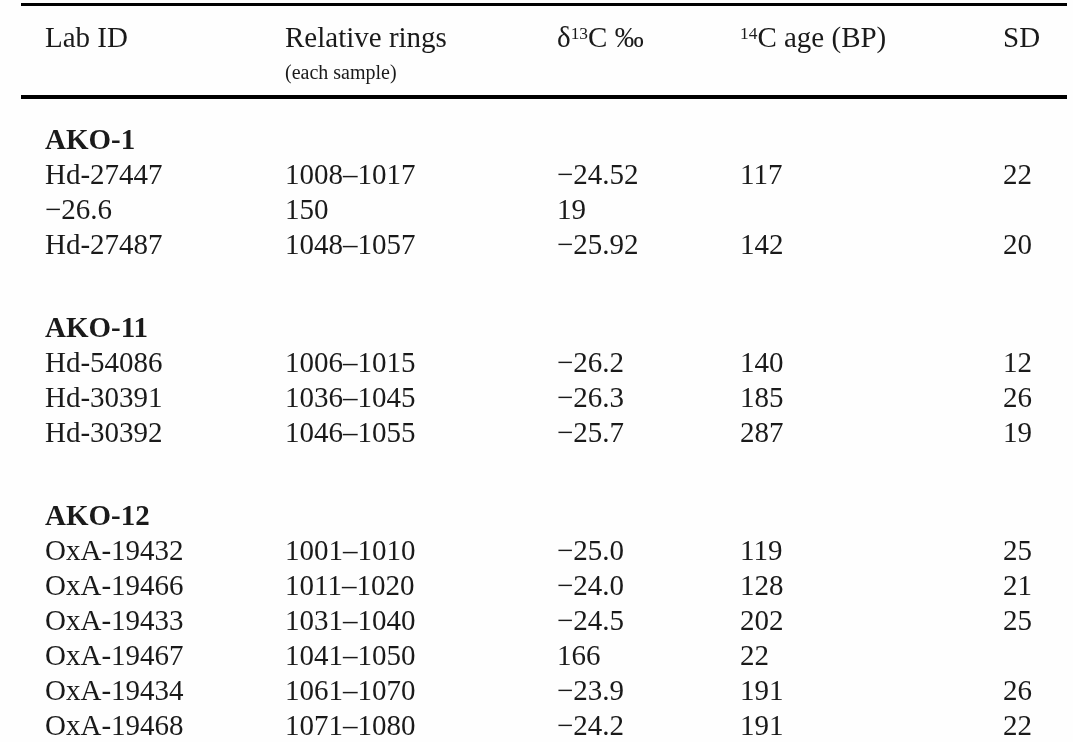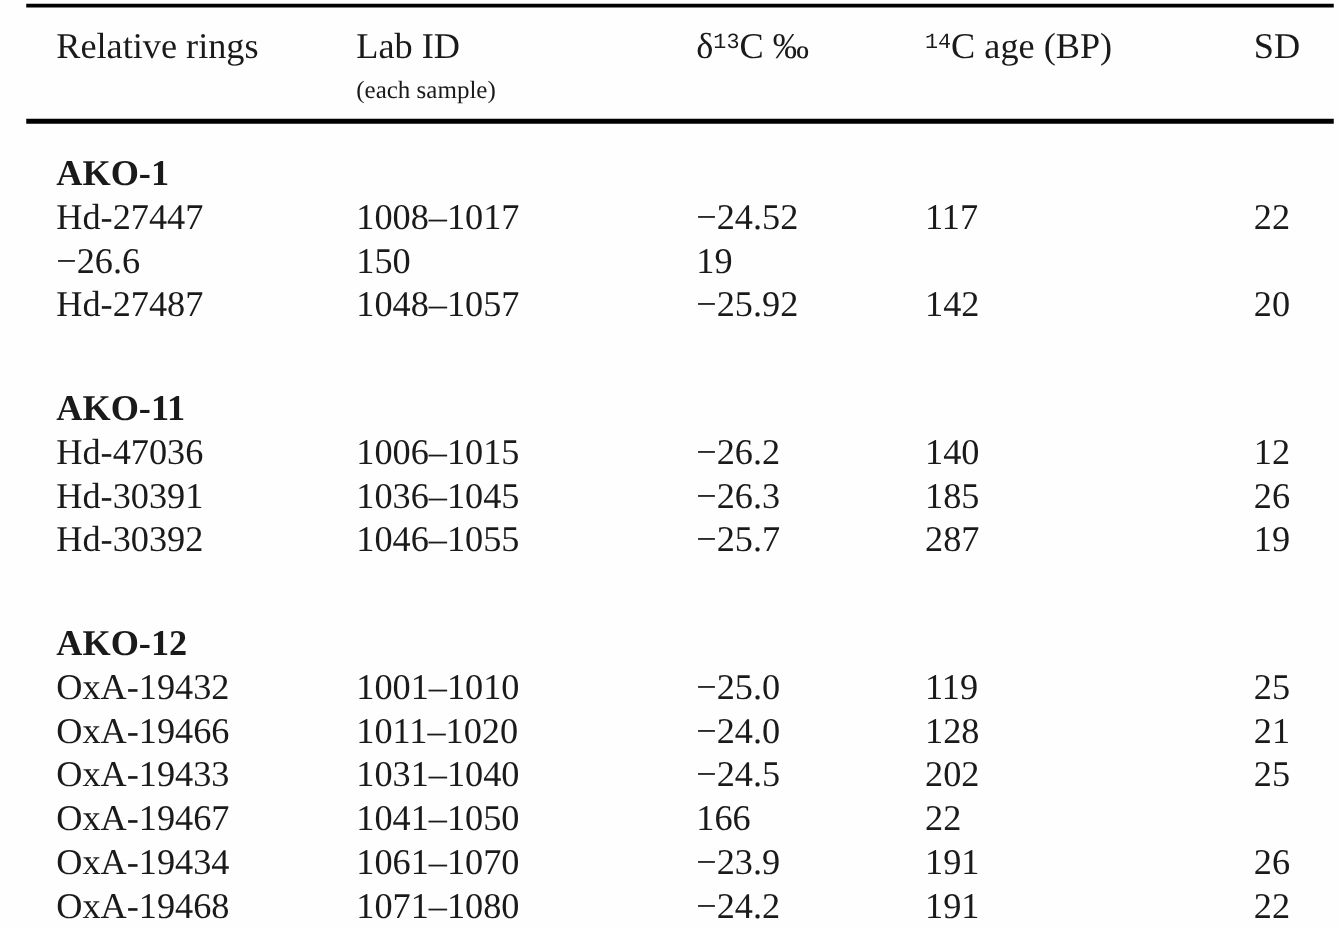--- a/index.html
+++ b/index.html
@@ -60,35 +60,34 @@
     height: 48px;
   }
   .cell {
     white-space: nowrap;
     overflow: visible;
   }
   sup {
     font-size: 0.6em;
     line-height: 0;
     vertical-align: 0.45em;
-    font-family: Liberation Mono, monospace;
   }
 </style>
 </head>
 <body>
 
 <div class="page">
   <div class="table">
 
     <div class="rule rule-top"></div>
 
     <div class="header-block">
       <div class="grid-row">
+        <div class="cell">Lab ID</div>
         <div class="cell">Relative rings</div>
-        <div class="cell">Lab ID</div>
         <div class="cell"><span>δ</span><sup>13</sup><span>C ‰</span></div>
         <div class="cell"><sup>14</sup><span>C age (BP)</span></div>
         <div class="cell">SD</div>
       </div>
       <div class="grid-row header-line2">
         <div class="cell"></div>
         <div class="cell">(each sample)</div>
         <div class="cell"></div>
         <div class="cell"></div>
         <div class="cell"></div>
@@ -119,21 +118,21 @@
         <div class="cell">−25.92</div>
         <div class="cell">142</div>
         <div class="cell">20</div>
       </div>
 
       <div class="spacer"></div>
 
       <div class="group-label">AKO-11</div>
 
       <div class="grid-row">
-        <div class="cell">Hd-47036</div>
+        <div class="cell">Hd-54086</div>
         <div class="cell">1006–1015</div>
         <div class="cell">−26.2</div>
         <div class="cell">140</div>
         <div class="cell">12</div>
       </div>
       <div class="grid-row">
         <div class="cell">Hd-30391</div>
         <div class="cell">1036–1045</div>
         <div class="cell">−26.3</div>
         <div class="cell">185</div>

